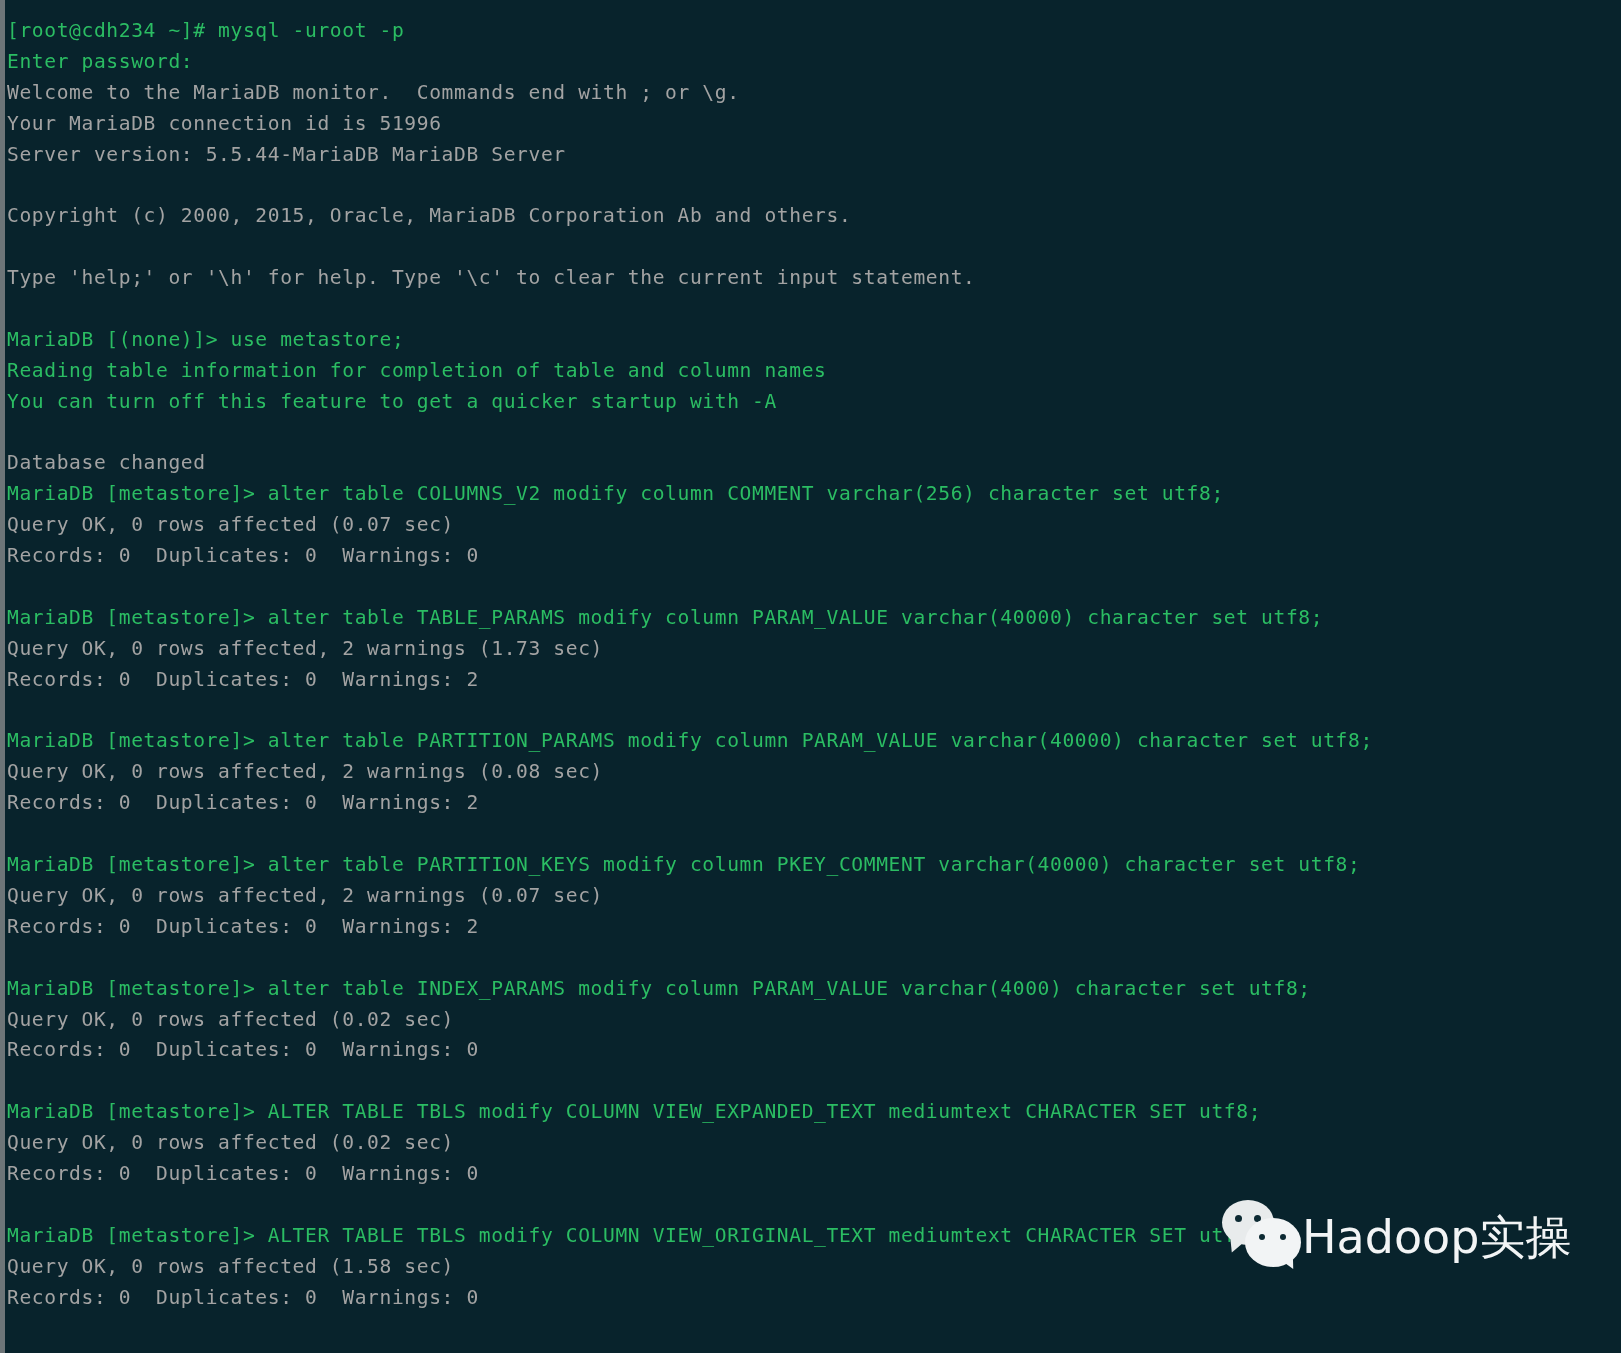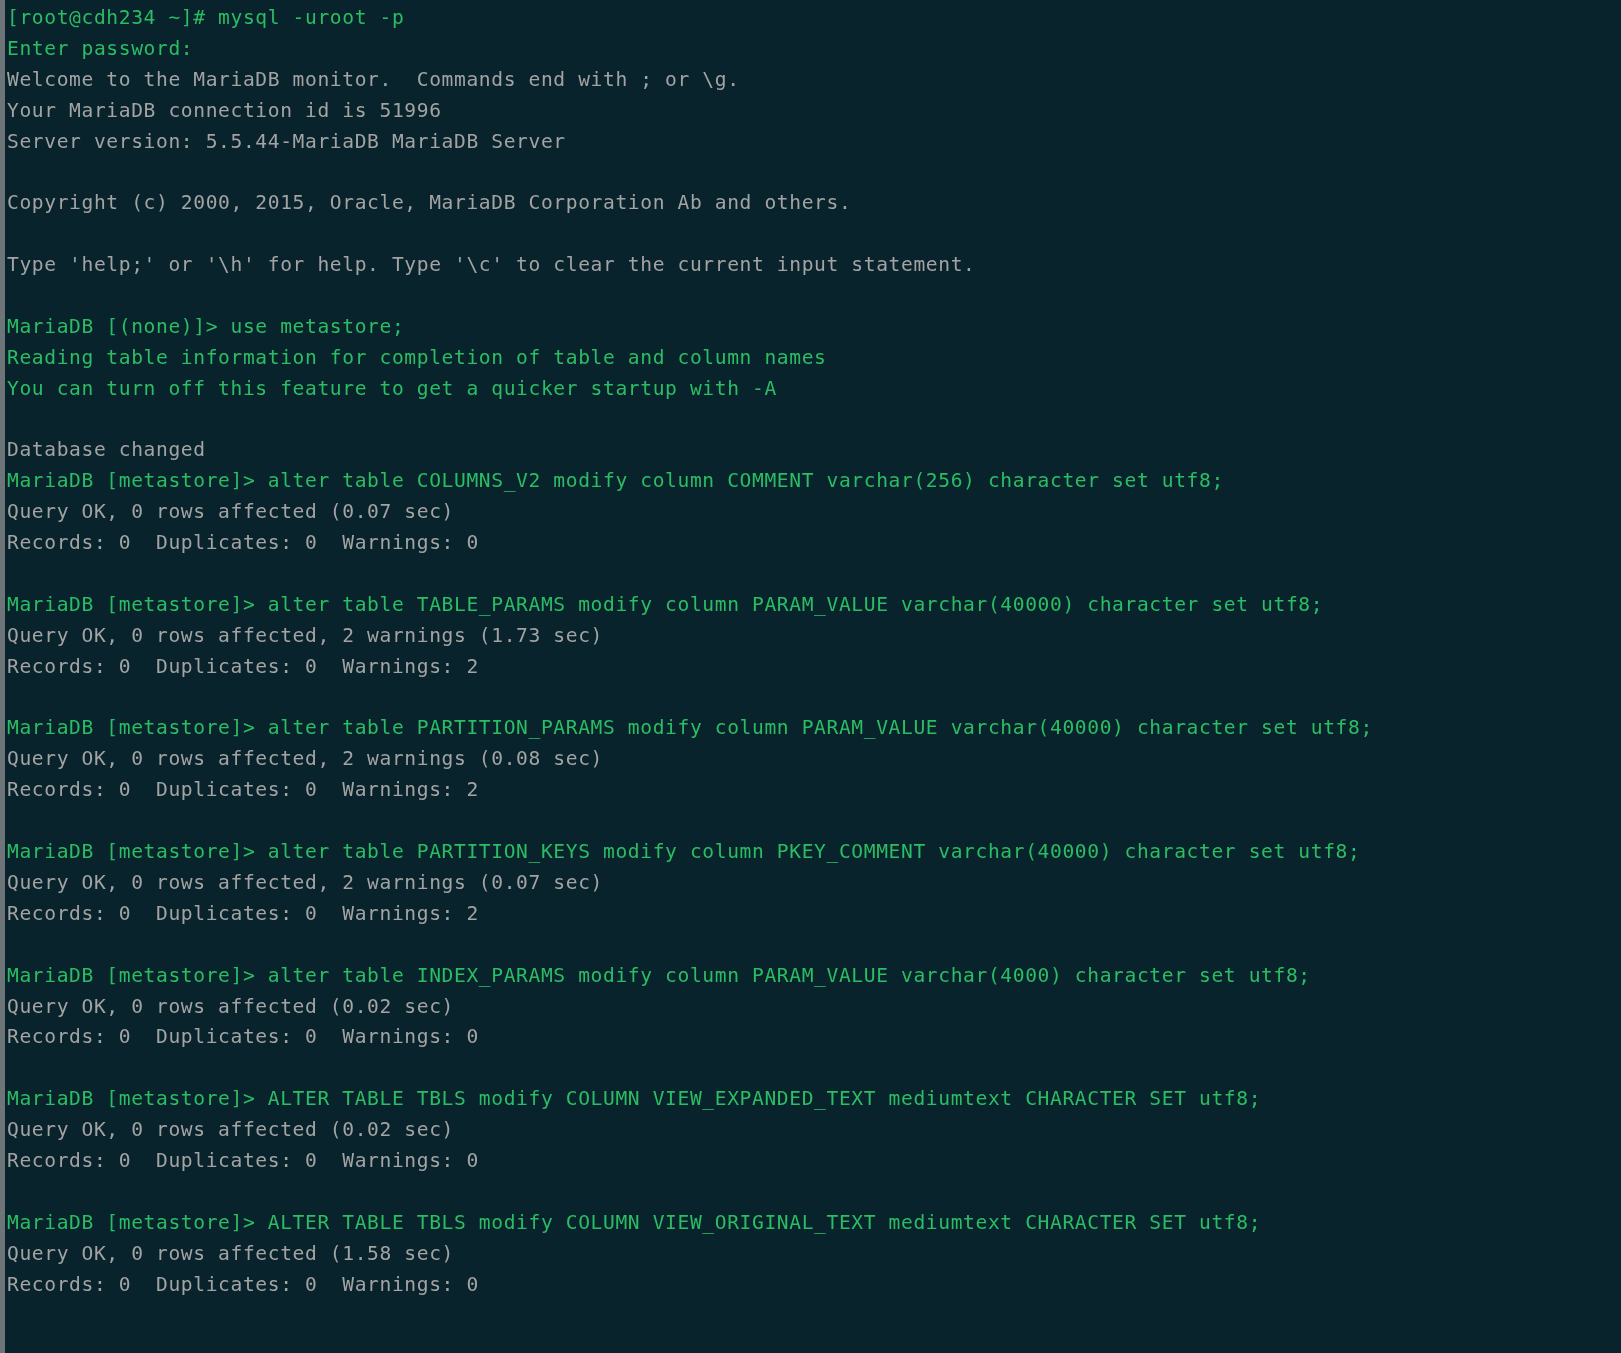--- a/index.html
+++ b/index.html
@@ -24,21 +24,21 @@
     height: 100%;
     background: #6d7578;
     z-index: 3;
   }
   #screen {
     position: absolute;
     left: 0;
     top: 0;
     width: 1621px;
     height: 1353px;
-    padding: 3px 0 0 7px;
+    padding: 16px 0 0 7px;
     box-sizing: border-box;
     font-family: "DejaVu Sans Mono", "Liberation Mono", monospace;
     font-size: 19.6px;
     line-height: 30.9px;
     letter-spacing: 0.62px;
     white-space: pre;
     z-index: 2;
   }
   .tline {
     display: block;
@@ -131,14 +131,27 @@
 </style>
 </head>
 <body>
 
 <div id="terminal">
 
   <div id="left-gutter"></div>
 
   <div id="screen"><span class="tline c-green">[root@cdh234 ~]# mysql -uroot -p</span><span class="tline c-green">Enter password:</span><span class="tline c-white">Welcome to the MariaDB monitor.  Commands end with ; or \g.</span><span class="tline c-white">Your MariaDB connection id is 51996</span><span class="tline c-white">Server version: 5.5.44-MariaDB MariaDB Server</span><span class="tline c-blank"></span><span class="tline c-white">Copyright (c) 2000, 2015, Oracle, MariaDB Corporation Ab and others.</span><span class="tline c-blank"></span><span class="tline c-white">Type 'help;' or '\h' for help. Type '\c' to clear the current input statement.</span><span class="tline c-blank"></span><span class="tline c-green">MariaDB [(none)]&gt; use metastore;</span><span class="tline c-green">Reading table information for completion of table and column names</span><span class="tline c-green">You can turn off this feature to get a quicker startup with -A</span><span class="tline c-blank"></span><span class="tline c-white">Database changed</span><span class="tline c-green">MariaDB [metastore]&gt; alter table COLUMNS_V2 modify column COMMENT varchar(256) character set utf8;</span><span class="tline c-white">Query OK, 0 rows affected (0.07 sec)</span><span class="tline c-white">Records: 0  Duplicates: 0  Warnings: 0</span><span class="tline c-blank"></span><span class="tline c-green">MariaDB [metastore]&gt; alter table TABLE_PARAMS modify column PARAM_VALUE varchar(40000) character set utf8;</span><span class="tline c-white">Query OK, 0 rows affected, 2 warnings (1.73 sec)</span><span class="tline c-white">Records: 0  Duplicates: 0  Warnings: 2</span><span class="tline c-blank"></span><span class="tline c-green">MariaDB [metastore]&gt; alter table PARTITION_PARAMS modify column PARAM_VALUE varchar(40000) character set utf8;</span><span class="tline c-white">Query OK, 0 rows affected, 2 warnings (0.08 sec)</span><span class="tline c-white">Records: 0  Duplicates: 0  Warnings: 2</span><span class="tline c-blank"></span><span class="tline c-green">MariaDB [metastore]&gt; alter table PARTITION_KEYS modify column PKEY_COMMENT varchar(40000) character set utf8;</span><span class="tline c-white">Query OK, 0 rows affected, 2 warnings (0.07 sec)</span><span class="tline c-white">Records: 0  Duplicates: 0  Warnings: 2</span><span class="tline c-blank"></span><span class="tline c-green">MariaDB [metastore]&gt; alter table INDEX_PARAMS modify column PARAM_VALUE varchar(4000) character set utf8;</span><span class="tline c-white">Query OK, 0 rows affected (0.02 sec)</span><span class="tline c-white">Records: 0  Duplicates: 0  Warnings: 0</span><span class="tline c-blank"></span><span class="tline c-green">MariaDB [metastore]&gt; ALTER TABLE TBLS modify COLUMN VIEW_EXPANDED_TEXT mediumtext CHARACTER SET utf8;</span><span class="tline c-white">Query OK, 0 rows affected (0.02 sec)</span><span class="tline c-white">Records: 0  Duplicates: 0  Warnings: 0</span><span class="tline c-blank"></span><span class="tline c-green">MariaDB [metastore]&gt; ALTER TABLE TBLS modify COLUMN VIEW_ORIGINAL_TEXT mediumtext CHARACTER SET utf8;</span><span class="tline c-white">Query OK, 0 rows affected (1.58 sec)</span><span class="tline c-white">Records: 0  Duplicates: 0  Warnings: 0</span></div>
 
+  <div id="watermark">
+    <div id="wechat-logo">
+      <div class="bubble-back-tail"></div>
+      <div class="bubble-back"></div>
+      <div class="dot b1"></div>
+      <div class="dot b2"></div>
+      <div class="bubble-front-tail"></div>
+      <div class="bubble-front"></div>
+      <div class="dot f1"></div>
+      <div class="dot f2"></div>
+    </div>
+    <div id="watermark-text">Hadoop实操</div>
+  </div>
 
 </div>
 
 </body></html>

